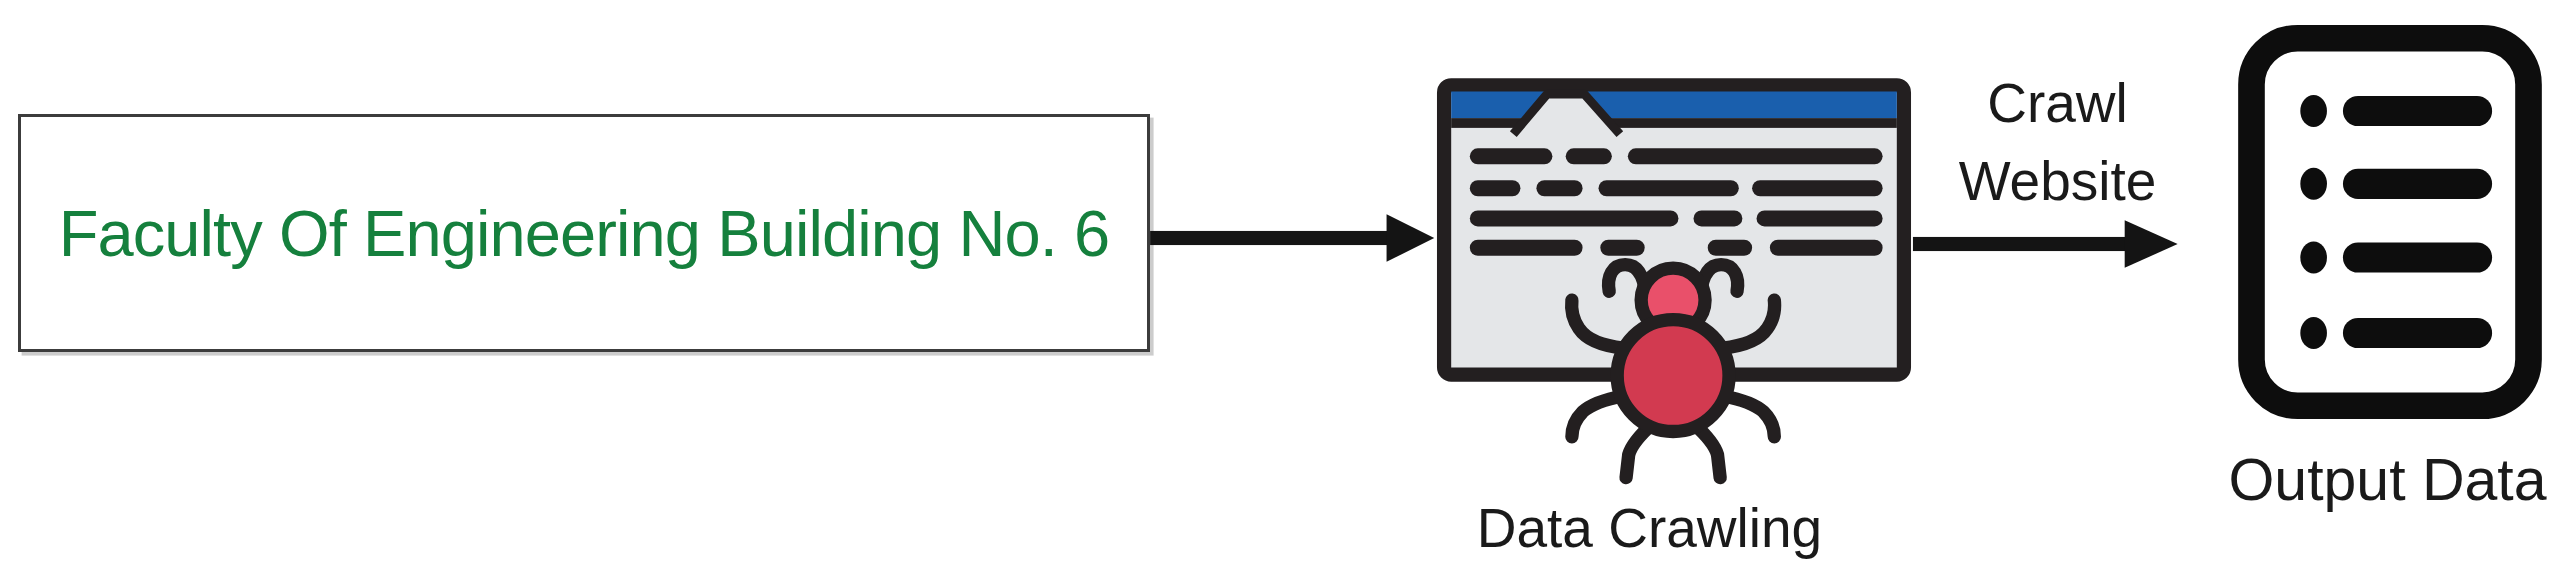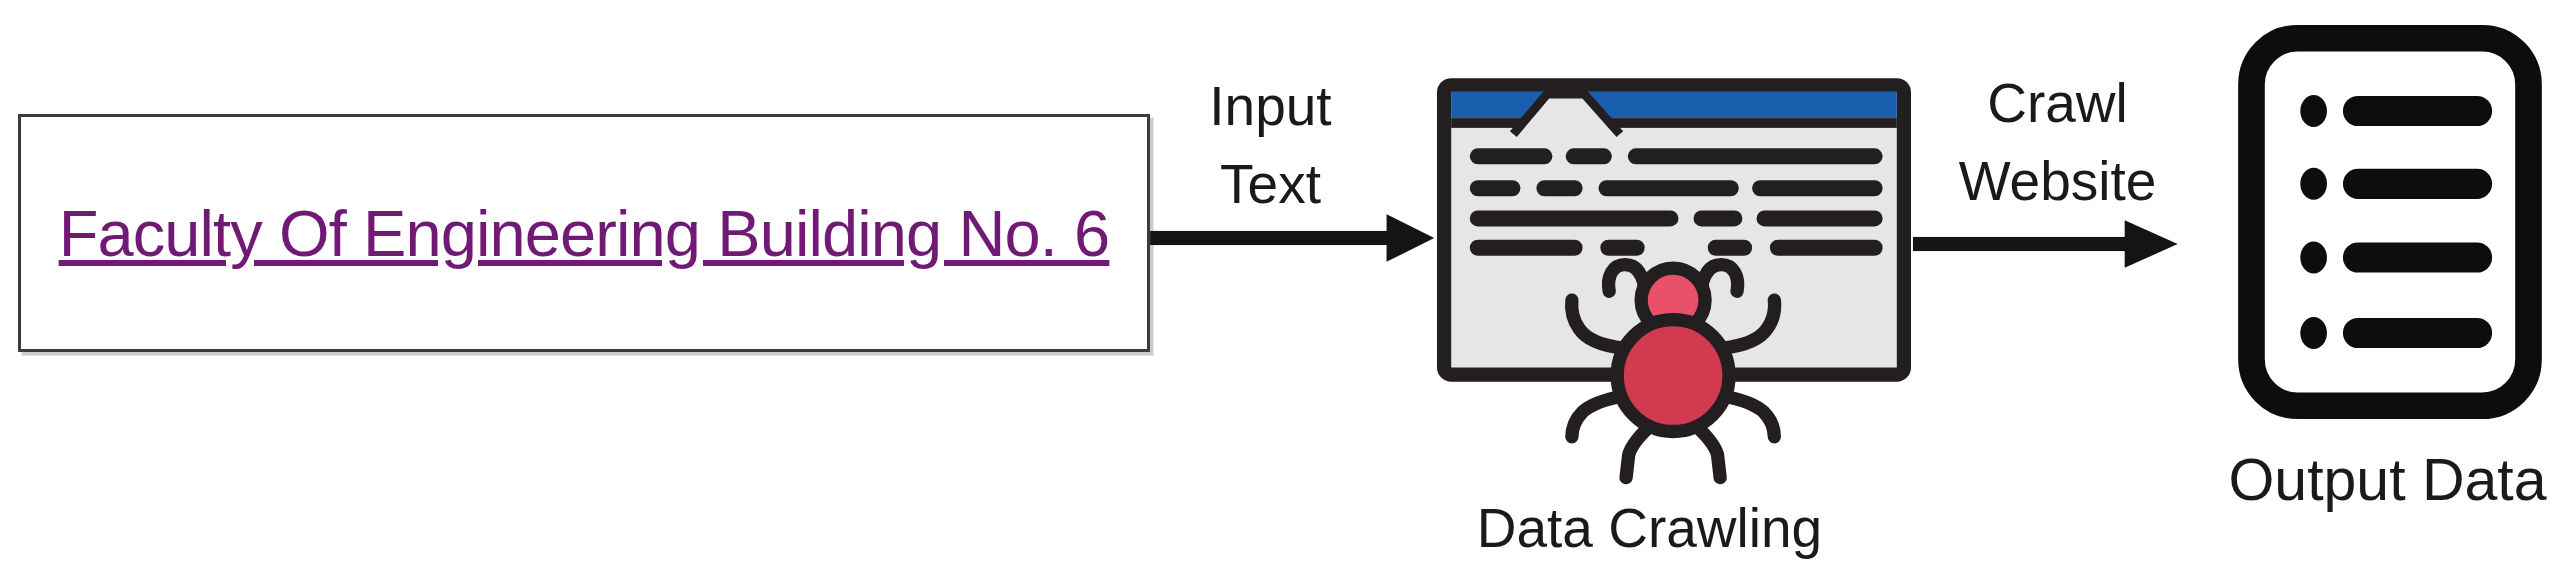--- a/index.html
+++ b/index.html
@@ -8,21 +8,21 @@
     font-family:"Liberation Sans",sans-serif;background:#ffffff;
   }
   .abs{position:absolute;}
   .input-box{
     left:18px;top:114px;width:1132px;height:238px;box-sizing:border-box;
     background:#ffffff;border:3.6px solid #3c3c3c;
     box-shadow:3.6px 3.6px 0 rgba(110,110,110,0.35);
     display:flex;align-items:center;justify-content:center;
   }
   .input-box-label{
-    font-size:65px;color:#701a75;white-space:nowrap;letter-spacing:-0.9px;text-decoration:underline;
+    font-size:65px;color:#15803d;white-space:nowrap;letter-spacing:-0.9px;
   }
   .flow-label{
     text-align:center;font-size:55px;color:#1a1a1a;line-height:78px;
     white-space:nowrap;
   }
   .flow-label span{display:block;}
   .caption{
     text-align:center;color:#1a1a1a;white-space:nowrap;
   }
   .caption.crawling{left:1472px;top:496px;width:355px;font-size:55px;}
@@ -33,24 +33,20 @@
 </style>
 </head>
 <body>
 
 <div class="canvas">
 
   <div class="abs input-box">
     <span class="input-box-label">Faculty Of Engineering Building No. 6</span>
   </div>
 
-  <div class="abs flow-label lbl-input">
-    <span>Input</span>
-    <span>Text</span>
-  </div>
   <svg class="abs" style="left:1149px;top:208px;" width="289" height="60" viewBox="0 0 325 68">
     <rect x="0" y="26" width="280" height="16" fill="#141414"></rect>
     <polygon points="268,7 268,61 322,34" fill="#141414"></polygon>
   </svg>
 
   <svg class="abs" style="left:1421px;top:71px;" width="506" height="444" viewBox="0 0 570 500">
 
     <rect x="26" y="16" width="518" height="326" rx="8" fill="#e4e6e8" stroke="#231f20" stroke-width="16"></rect>
 
     <rect x="34" y="23" width="502" height="30" fill="#1a5fad"></rect>

